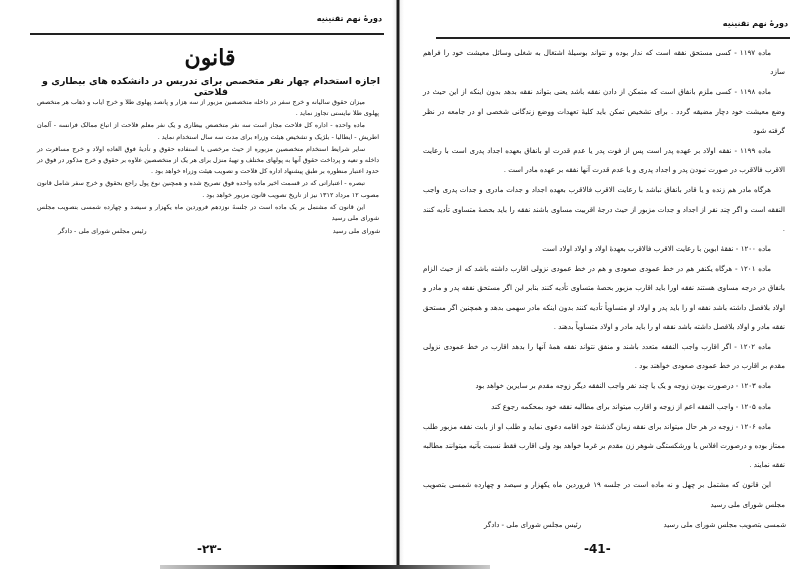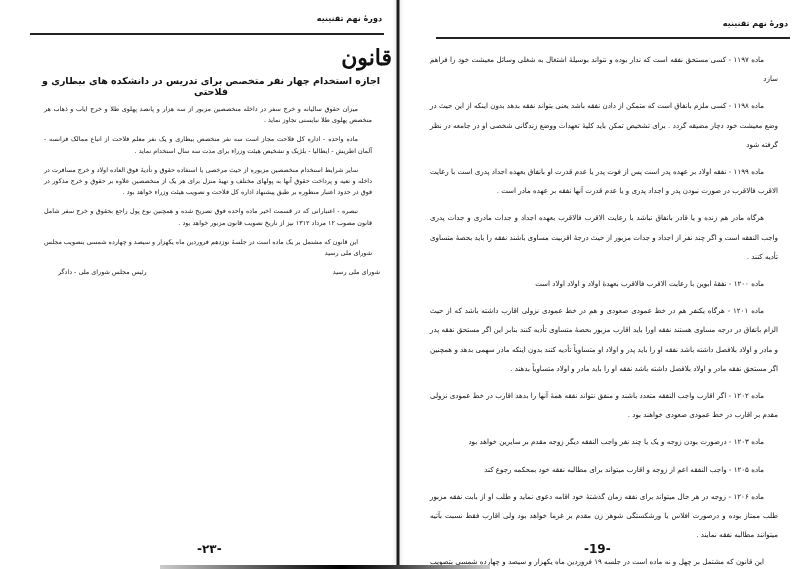--- a/index.html
+++ b/index.html
@@ -11,29 +11,29 @@
   .spine { position: absolute; left: 392px; top: 0; width: 12px; height: 569px;
            background: linear-gradient(to right, #fff 0%, #f2f2f2 30%, #222 45%, #000 50%, #222 55%, #f2f2f2 70%, #fff 100%); }
   .bottom-edge { position: absolute; left: 160px; top: 565px; width: 330px; height: 4px;
                  background: linear-gradient(to right, #ccc, #333 40%, #000 55%, #333 70%, #ccc); }
   .running-head { position: absolute; font-size: 8px; font-weight: bold; direction: rtl; }
   .head-rule { position: absolute; height: 2px; background: #222; }
   .left .running-head { right: 10px; top: 14px; }
   .left .head-rule { left: 30px; right: 8px; top: 33px; }
   .right .running-head { right: 12px; top: 19px; }
   .right .head-rule { left: 32px; right: 10px; top: 37px; }
-  .law-title { position: absolute; left: 0; right: 0; top: 44px; 
+  .law-title { position: absolute; left: 0; right: 0; top: 44px; text-align: center;
                font-family: "DejaVu Serif", serif; font-weight: bold; font-size: 22px; direction: rtl; margin-left: 28px; }
   .law-subtitle { position: absolute; left: 40px; right: 10px; top: 75px; text-align: center;
                   font-weight: bold; font-size: 9.5px; direction: rtl; }
   .body-text { position: absolute; direction: rtl; text-align: justify; font-size: 6.4px;
                line-height: 11.2px; }
   .left .body-text { left: 36px; right: 12px; top: 96px; }
   .right .body-text { left: 18px; right: 14px; top: 42px; font-size: 7.1px; line-height: 19.2px; }
-  .body-text p { margin: 8px; text-indent: 14px; }
+  .body-text p { margin: 1px; text-indent: 14px; }
   .sig-row { display: flex; justify-content: space-between; direction: rtl; font-size: 6.4px; margin-top: 2px; }
   .right .sig-row { font-size: 7px; padding-left: 40px; }
   .sig-row span { display: inline-block; margin-left: 22px; }
   .page-number { position: absolute; font-size: 12px; font-weight: bold; direction: rtl; }
   .left .page-number { left: 197px; top: 542px; }
   .right .page-number { left: 180px; top: 542px; }
 </style>
 </head>
 <body>
 
@@ -71,16 +71,16 @@
     <p>ماده ۱۲۰۲ - اگر اقارب واجب النفقه متعدد باشند و منفق نتواند نفقه همهٔ آنها را بدهد اقارب در خط عمودی نزولی مقدم بر اقارب در خط عمودی صعودی خواهند بود .</p>
     <p>ماده ۱۲۰۳ - درصورت بودن زوجه و یک یا چند نفر واجب النفقه دیگر زوجه مقدم بر سایرین خواهد بود</p>
     <p>ماده ۱۲۰۵ - واجب النفقه اعم از زوجه و اقارب میتواند برای مطالبه نفقه خود بمحکمه رجوع کند</p>
     <p>ماده ۱۲۰۶ - زوجه در هر حال میتواند برای نفقه زمان گذشتهٔ خود اقامه دعوی نماید و طلب او از بابت نفقه مزبور طلب ممتاز بوده و درصورت افلاس یا ورشکستگی شوهر زن مقدم بر غرما خواهد بود ولی اقارب فقط نسبت بآتیه میتوانند مطالبه نفقه نمایند .</p>
     <p>این قانون که مشتمل بر چهل و نه ماده است در جلسه ۱۹ فروردین ماه یکهزار و سیصد و چهارده شمسی بتصویب مجلس شورای ملی رسید</p>
     <div class="sig-row">
       <span>شمسی بتصویب مجلس شورای ملی رسید</span>
       <span>رئیس مجلس شورای ملی - دادگر</span>
     </div>
   </div>
-  <div class="page-number">-19-</div>
+  <div class="page-number">-41-</div>
 </div>
 
 <div class="bottom-edge"></div>
 
 </body></html>

